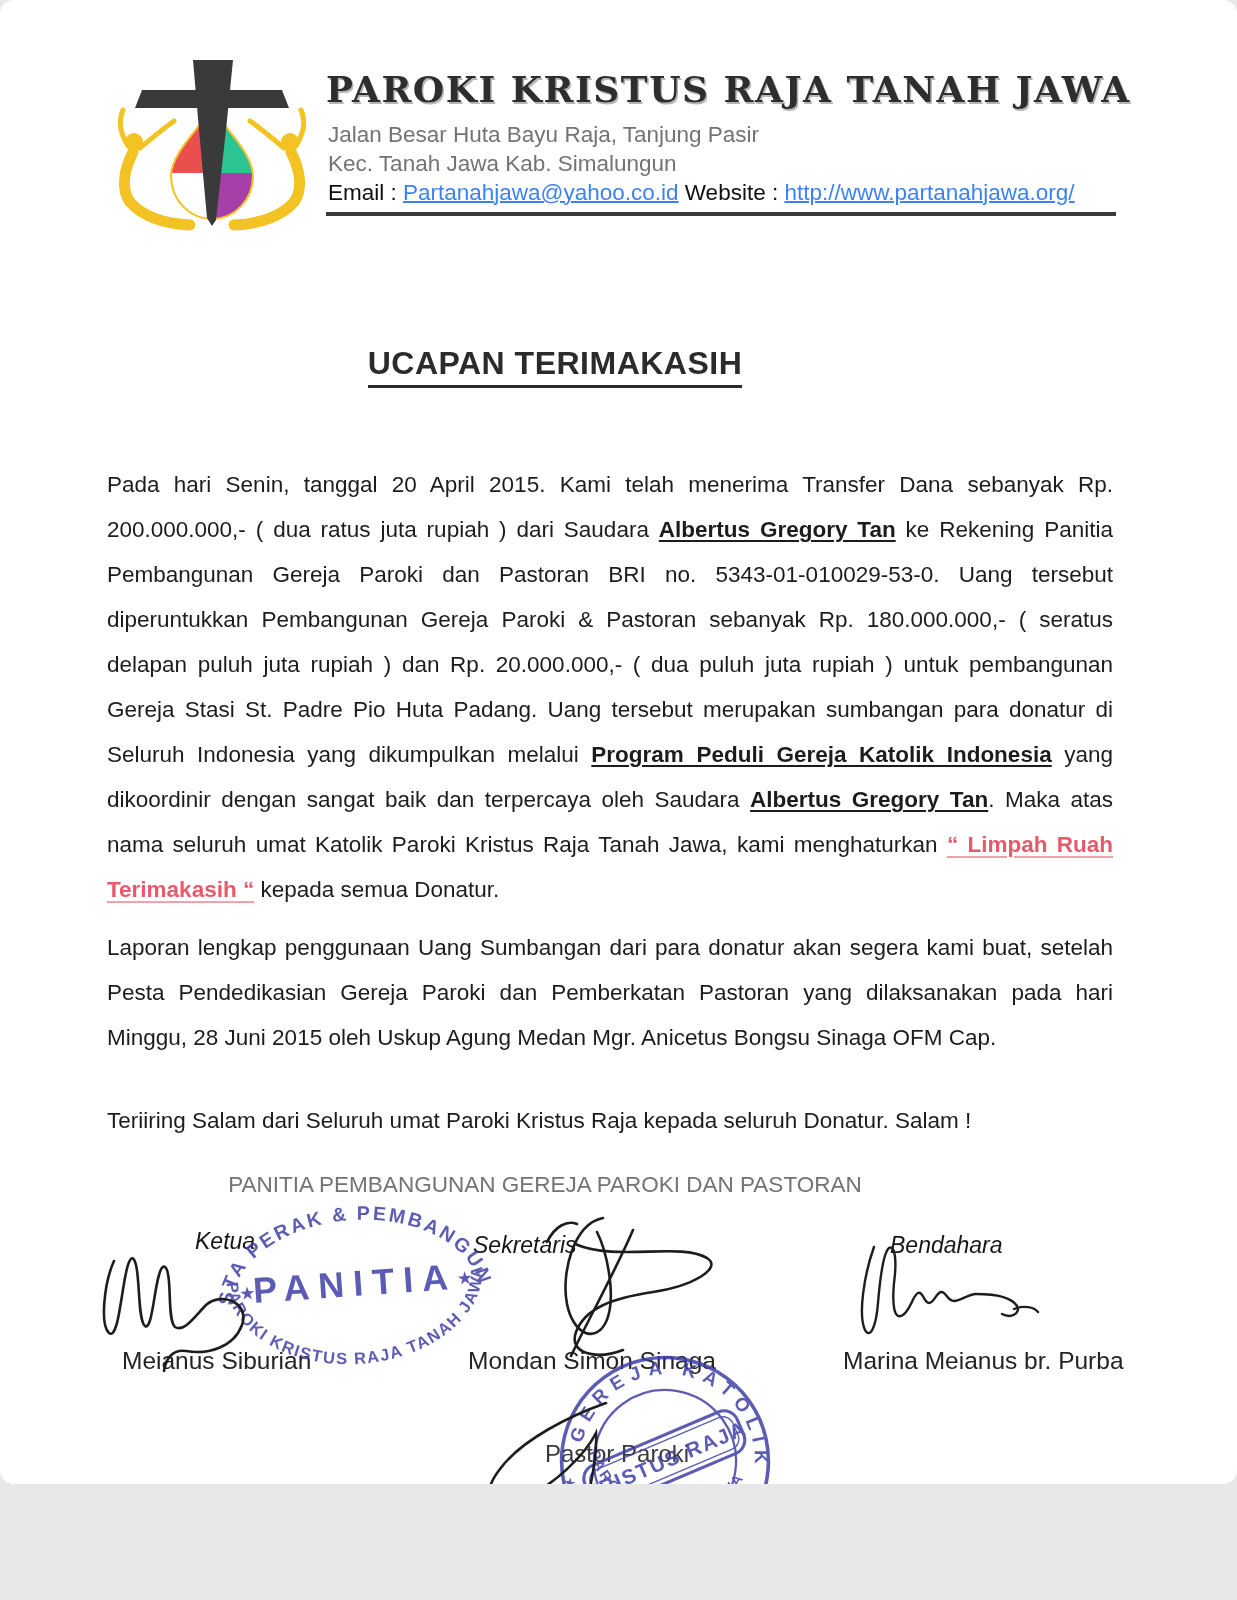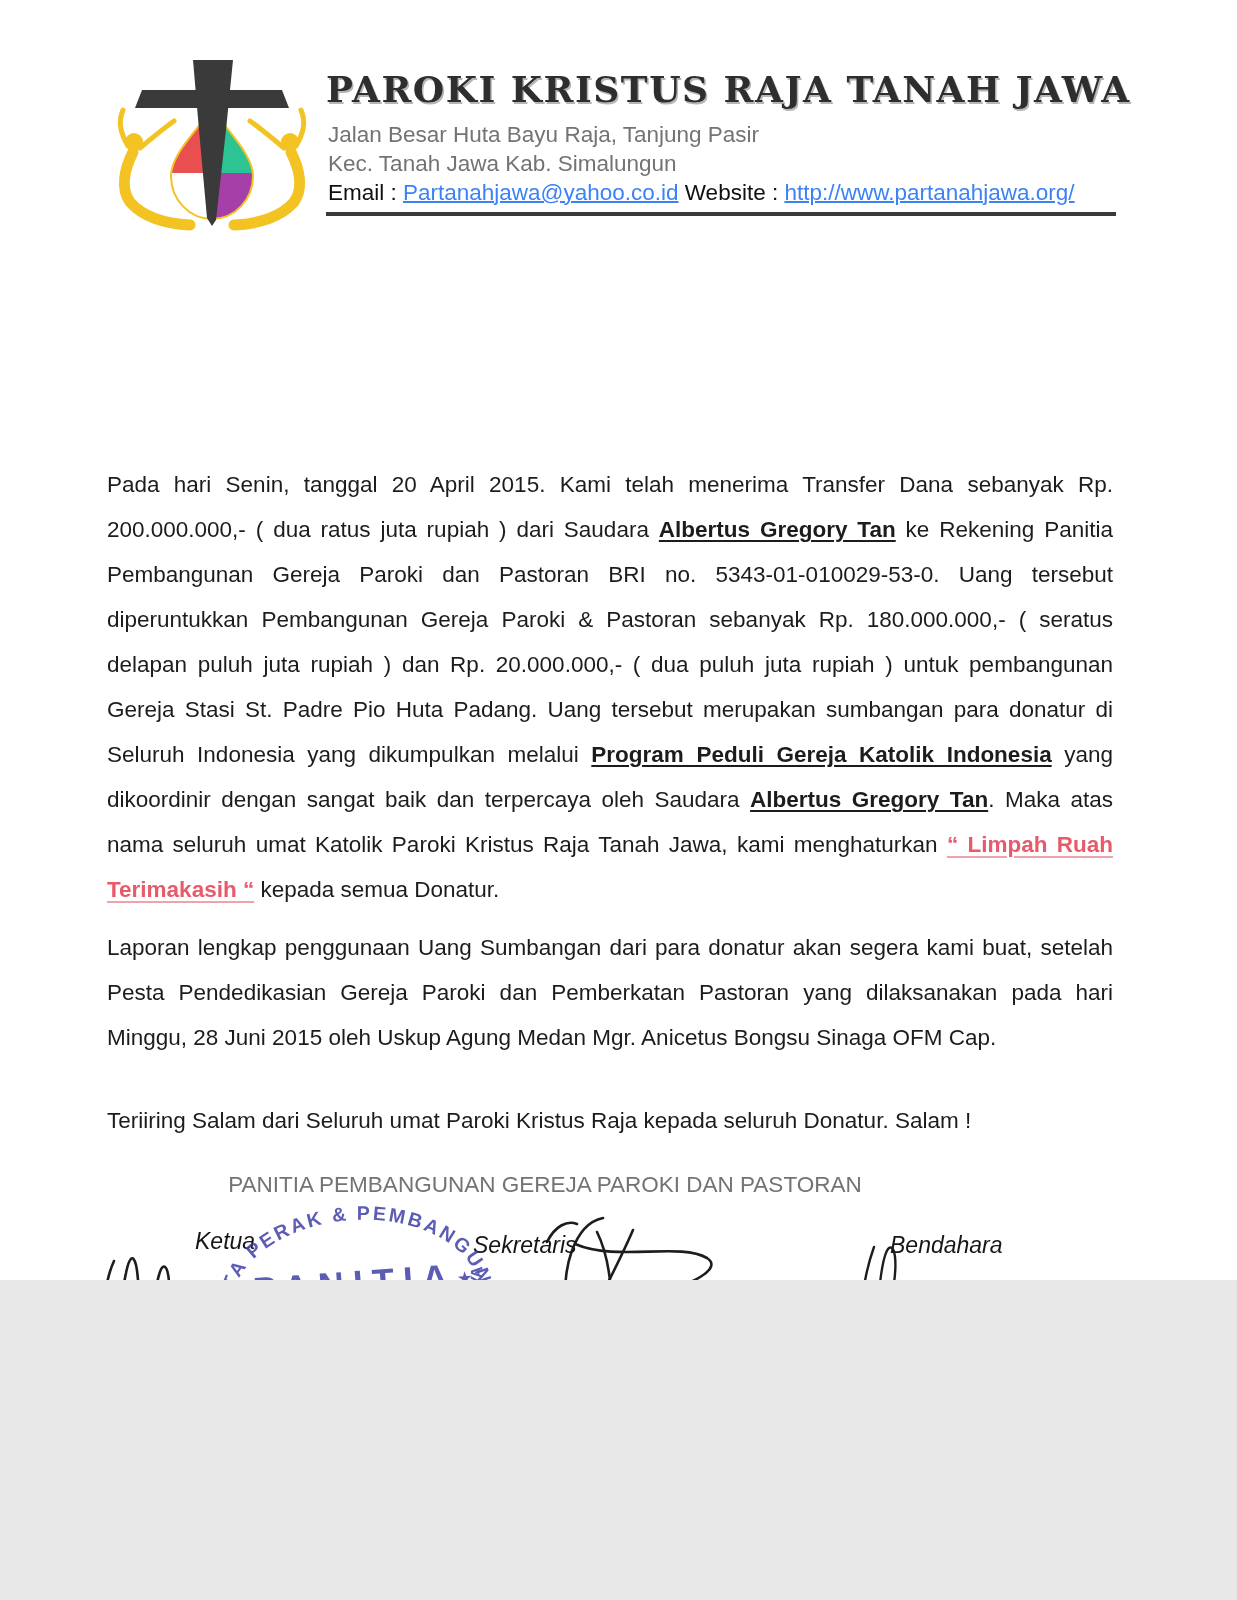--- a/index.html
+++ b/index.html
@@ -1,17 +1,17 @@
 <!DOCTYPE html>
 <html><head>
 <meta charset="utf-8">
 <style>
   html,body{margin:0;padding:0;background:#e8e8e8;}
-  #page{position:relative;width:1237px;height:1280px;background:#ffffff;overflow:hidden;
-        font-family:"Liberation Sans",sans-serif;color:#1b1b1b;}
+  #page{position:relative;width:1237px;height:1484px;background:#ffffff;overflow:hidden;
+        font-family:"Liberation Sans",sans-serif;color:#1b1b1b;border-radius:14px;}
   .abs{position:absolute;}
   
   #org-name{left:326px;top:68px;font-family:"DejaVu Serif",serif;font-weight:bold;
             font-size:36px;letter-spacing:1.5px;color:#2e2e2e;
             text-shadow:1.5px 1.5px 0 rgba(110,110,110,.5);}
   .addr{left:328px;font-size:22.5px;color:#737373;}
   #addr1{top:122px}
   #addr2{top:151px}
   #email-row{left:328px;top:180px;font-size:22.5px;color:#101010;}
   .linkish{color:#3b82f6;text-decoration:underline;text-decoration-thickness:1.5px;}
@@ -82,20 +82,23 @@
   </svg>
 
   <div class="abs" id="org-name">PAROKI KRISTUS RAJA TANAH JAWA</div>
   <div class="abs addr" id="addr1">Jalan Besar Huta Bayu Raja, Tanjung Pasir</div>
   <div class="abs addr" id="addr2">Kec. Tanah Jawa Kab. Simalungun</div>
   <div class="abs" id="email-row">
     <span>Email : </span><span class="linkish">Partanahjawa@yahoo.co.id</span><span> Website : </span><span class="linkish">http://www.partanahjawa.org/</span>
   </div>
   <div class="abs" id="head-rule"></div>
 
+  <div class="abs" id="doc-title">
+    <span>UCAPAN TERIMAKASIH</span>
+  </div>
 
   <div class="abs para" id="p1">
     <span>Pada hari Senin, tanggal 20 April 2015. Kami telah menerima Transfer Dana sebanyak Rp. 200.000.000,- ( dua ratus juta rupiah ) dari Saudara </span><span class="bu">Albertus Gregory Tan</span><span> ke Rekening Panitia Pembangunan Gereja Paroki dan Pastoran BRI no. 5343-01-010029-53-0. Uang tersebut diperuntukkan Pembangunan Gereja Paroki &amp; Pastoran sebanyak Rp. 180.000.000,- ( seratus delapan puluh juta rupiah ) dan Rp. 20.000.000,- ( dua puluh juta rupiah ) untuk pembangunan Gereja Stasi St. Padre Pio Huta Padang. Uang tersebut merupakan sumbangan para donatur di Seluruh Indonesia yang dikumpulkan melalui </span><span class="bu">Program Peduli Gereja Katolik Indonesia</span><span> yang dikoordinir dengan sangat baik dan terpercaya oleh Saudara </span><span class="bu">Albertus Gregory Tan</span><span>. Maka atas nama seluruh umat Katolik Paroki Kristus Raja Tanah Jawa, kami menghaturkan </span><span class="red-phrase">“ Limpah Ruah Terimakasih “</span><span> kepada semua Donatur.</span>
   </div>
   <div class="abs para" id="p2">Laporan lengkap penggunaan Uang Sumbangan dari para donatur akan segera kami buat, setelah Pesta Pendedikasian Gereja Paroki dan Pemberkatan Pastoran yang dilaksanakan pada hari Minggu, 28 Juni 2015 oleh Uskup Agung Medan Mgr. Anicetus Bongsu Sinaga OFM Cap.</div>
   <div class="abs para" id="p3">Teriiring Salam dari Seluruh umat Paroki Kristus Raja kepada seluruh Donatur. Salam !</div>
 
   <div class="abs" id="committee-heading">PANITIA PEMBANGUNAN GEREJA PAROKI DAN PASTORAN</div>
 
   <div class="abs role-label" id="role-ketua">Ketua</div>

